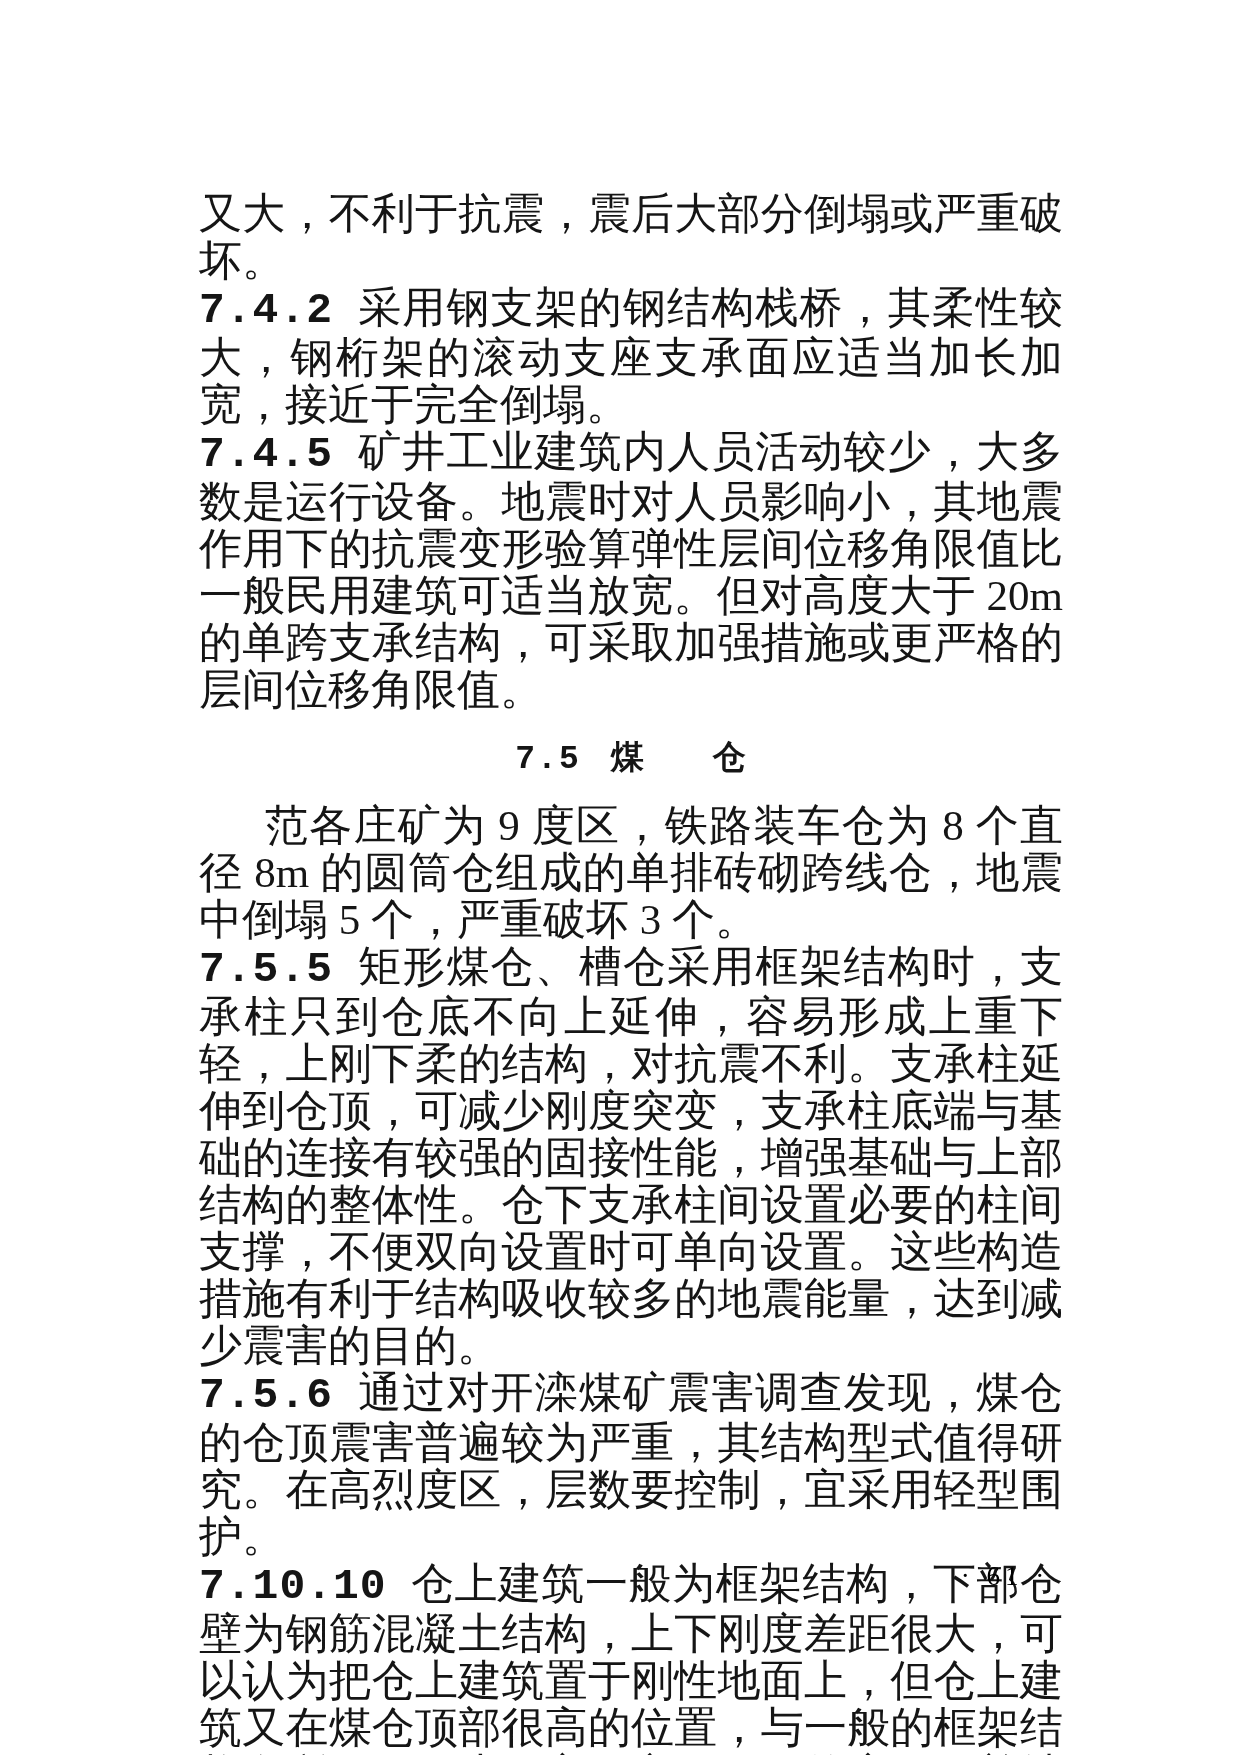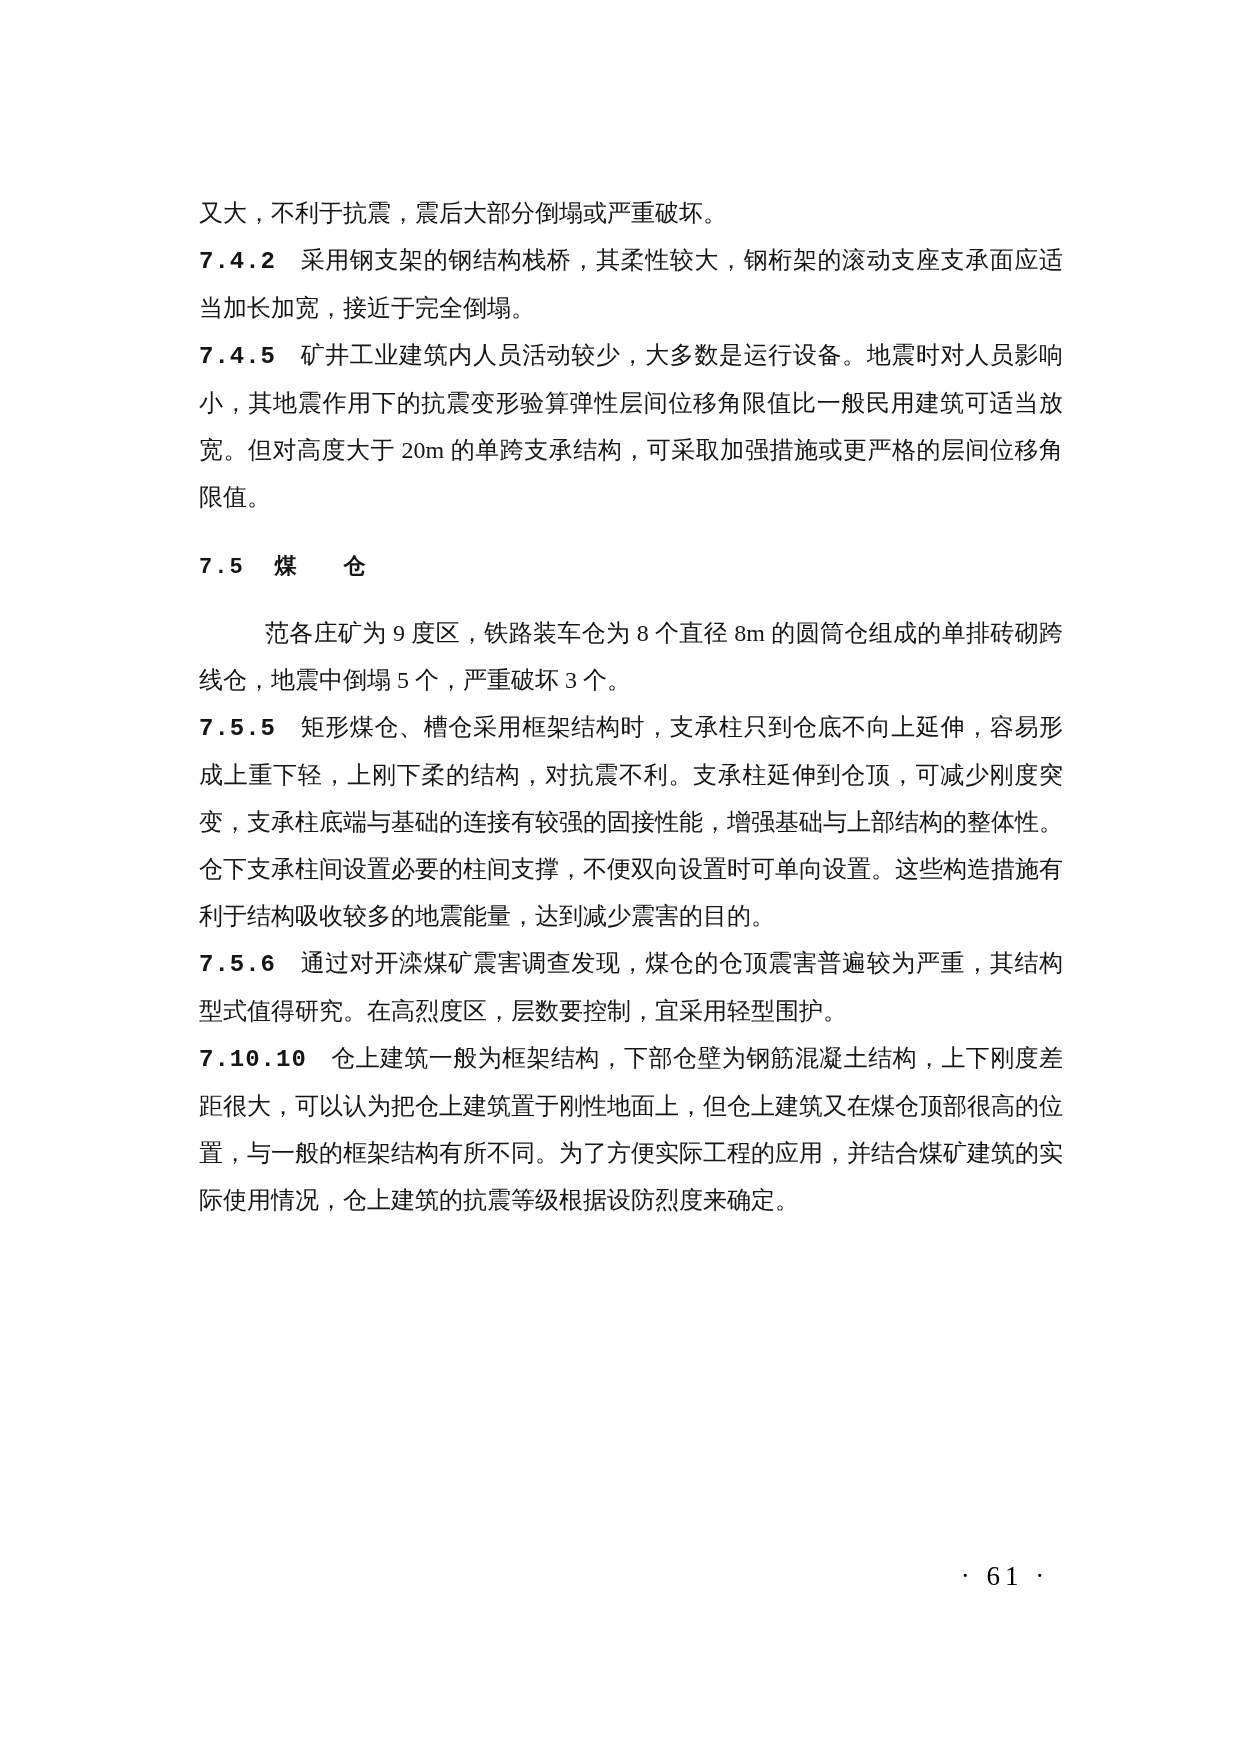--- a/index.html
+++ b/index.html
@@ -15,40 +15,40 @@
     color: #151515;
   }
   .content {
     position: absolute;
     left: 199px;
     top: 190px;
     width: 864px;
   }
   p.body-para {
     margin: 0;
-    font-size: 24px;
+    font-size: 43px;
     line-height: 47px;
     text-align: justify;
     word-break: break-all;
   }
   p.indent {
     text-indent: 66px;
   }
   .secno {
     font-weight: bold;
     letter-spacing: 1px;
     margin-right: 24px;
     font-family: Liberation Mono, monospace;
   }
   h2.section-heading {
     margin: 21px 0 19px 0;
-    font-size: 22px;
+    font-size: 33px;
     line-height: 47px;
     font-weight: bold;
-    text-align: left;
+    text-align: center;
     letter-spacing: 1px;
   }
   h2.section-heading .secno {
     margin-right: 30px;
     letter-spacing: 2px;
   }
   .page-number {
     position: absolute;
     left: 950px;
     top: 1560px;

